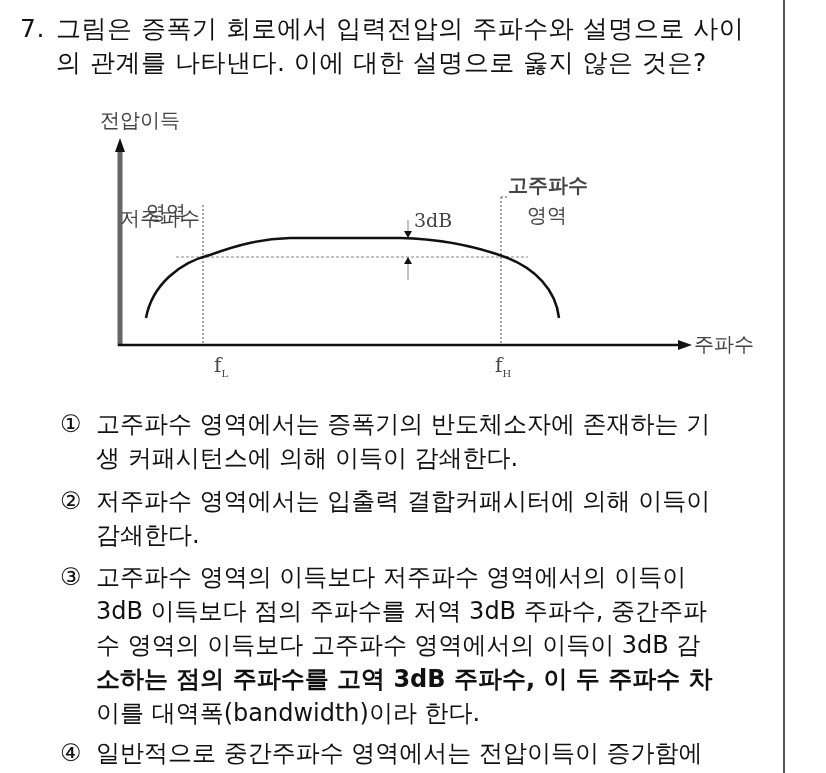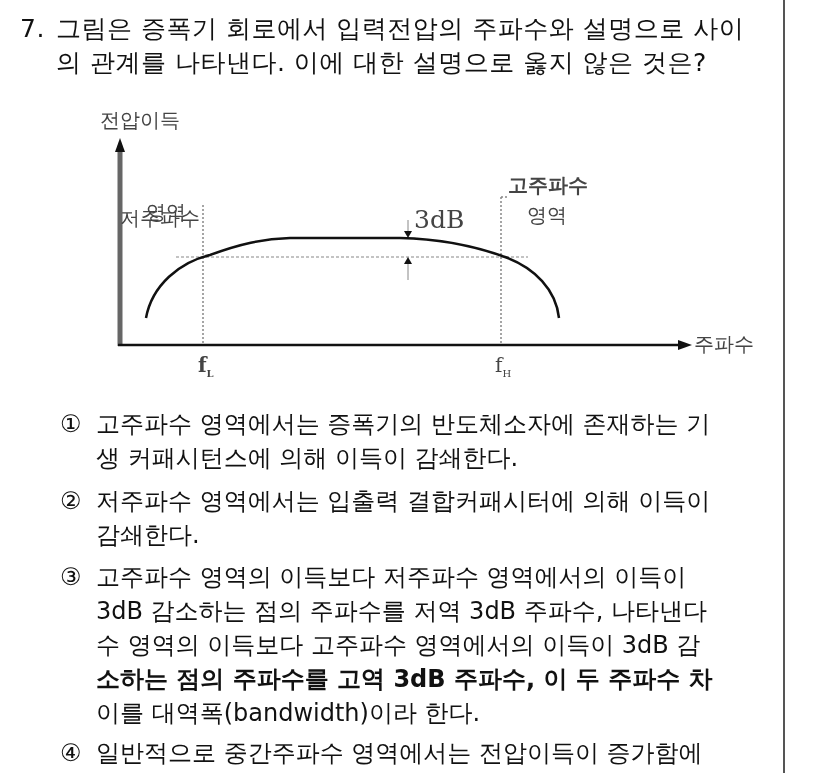--- a/index.html
+++ b/index.html
@@ -48,43 +48,43 @@
 
     <line x1="408" y1="220" x2="408" y2="232" stroke="#888" stroke-width="1"></line>
     <polygon points="404,231 412,231 408,238" fill="#111"></polygon>
     <polygon points="404,264 412,264 408,257" fill="#111"></polygon>
     <line x1="408" y1="264" x2="408" y2="280" stroke="#888" stroke-width="1"></line>
   </svg>
 
   <span class="dlabel" style="left:100px; top:108px;">전압이득</span>
   <span class="dlabel" style="left:120px; top:170px;margin-top:36px;">저주파수</span>
   <span class="dlabel" style="left:146px; top:200px;">영역</span>
-  <span class="dlabel" style="left:414px; top:208px; font-size:25px;">3dB</span>
+  <span class="dlabel" style="left:414px; top:208px; font-size:19px;">3dB</span>
   <span class="dlabel" style="left:508px; top:173px;font-weight:bold;">고주파수</span>
   <span class="dlabel" style="left:527px; top:203px;">영역</span>
   <span class="dlabel" style="left:694px; top:332px;">주파수</span>
-  <span class="dlabel" style="left:198px; top:353px;font-weight:bold;"><span>f</span><sub style="font-size:10px;">L</sub></span>
+  <span class="dlabel" style="left:214px; top:353px;"><span>f</span><sub style="font-size:10px;">L</sub></span>
   <span class="dlabel" style="left:495px; top:353px;"><span>f</span><sub style="font-size:10px;">H</sub></span>
 </div>
 
 <div>
   <div>
     <span class="opt opt-mark" style="top:407px;">①</span>
     <span class="opt opt-line" style="top:407px;">고주파수 영역에서는 증폭기의 반도체소자에 존재하는 기</span>
     <span class="opt opt-line" style="top:441px;">생 커패시턴스에 의해 이득이 감쇄한다.</span>
   </div>
   <div>
     <span class="opt opt-mark" style="top:484px;">②</span>
     <span class="opt opt-line" style="top:484px;">저주파수 영역에서는 입출력 결합커패시터에 의해 이득이</span>
     <span class="opt opt-line" style="top:518px;">감쇄한다.</span>
   </div>
   <div>
     <span class="opt opt-mark" style="top:560px;">③</span>
     <span class="opt opt-line" style="top:560px;">고주파수 영역의 이득보다 저주파수 영역에서의 이득이</span>
-    <span class="opt opt-line" style="top:594px;">3dB 감소하는 점의 주파수를 저역 3dB 주파수, 나타낸다</span>
+    <span class="opt opt-line" style="top:594px;">3dB 이득보다 점의 주파수를 저역 3dB 주파수, 중간주파</span>
     <span class="opt opt-line" style="top:628px;">수 영역의 이득보다 고주파수 영역에서의 이득이 3dB 감</span>
     <span class="opt opt-line" style="top:662px;font-weight:bold;">소하는 점의 주파수를 고역 3dB 주파수, 이 두 주파수 차</span>
     <span class="opt opt-line" style="top:696px;">이를 대역폭(bandwidth)이라 한다.</span>
   </div>
   <div>
     <span class="opt opt-mark" style="top:736px;">④</span>
     <span class="opt opt-line" style="top:736px;">일반적으로 중간주파수 영역에서는 전압이득이 증가함에</span>
     <span class="opt opt-line" style="top:770px;">따라 대역폭도 증가한다.</span>
   </div>
 </div>

